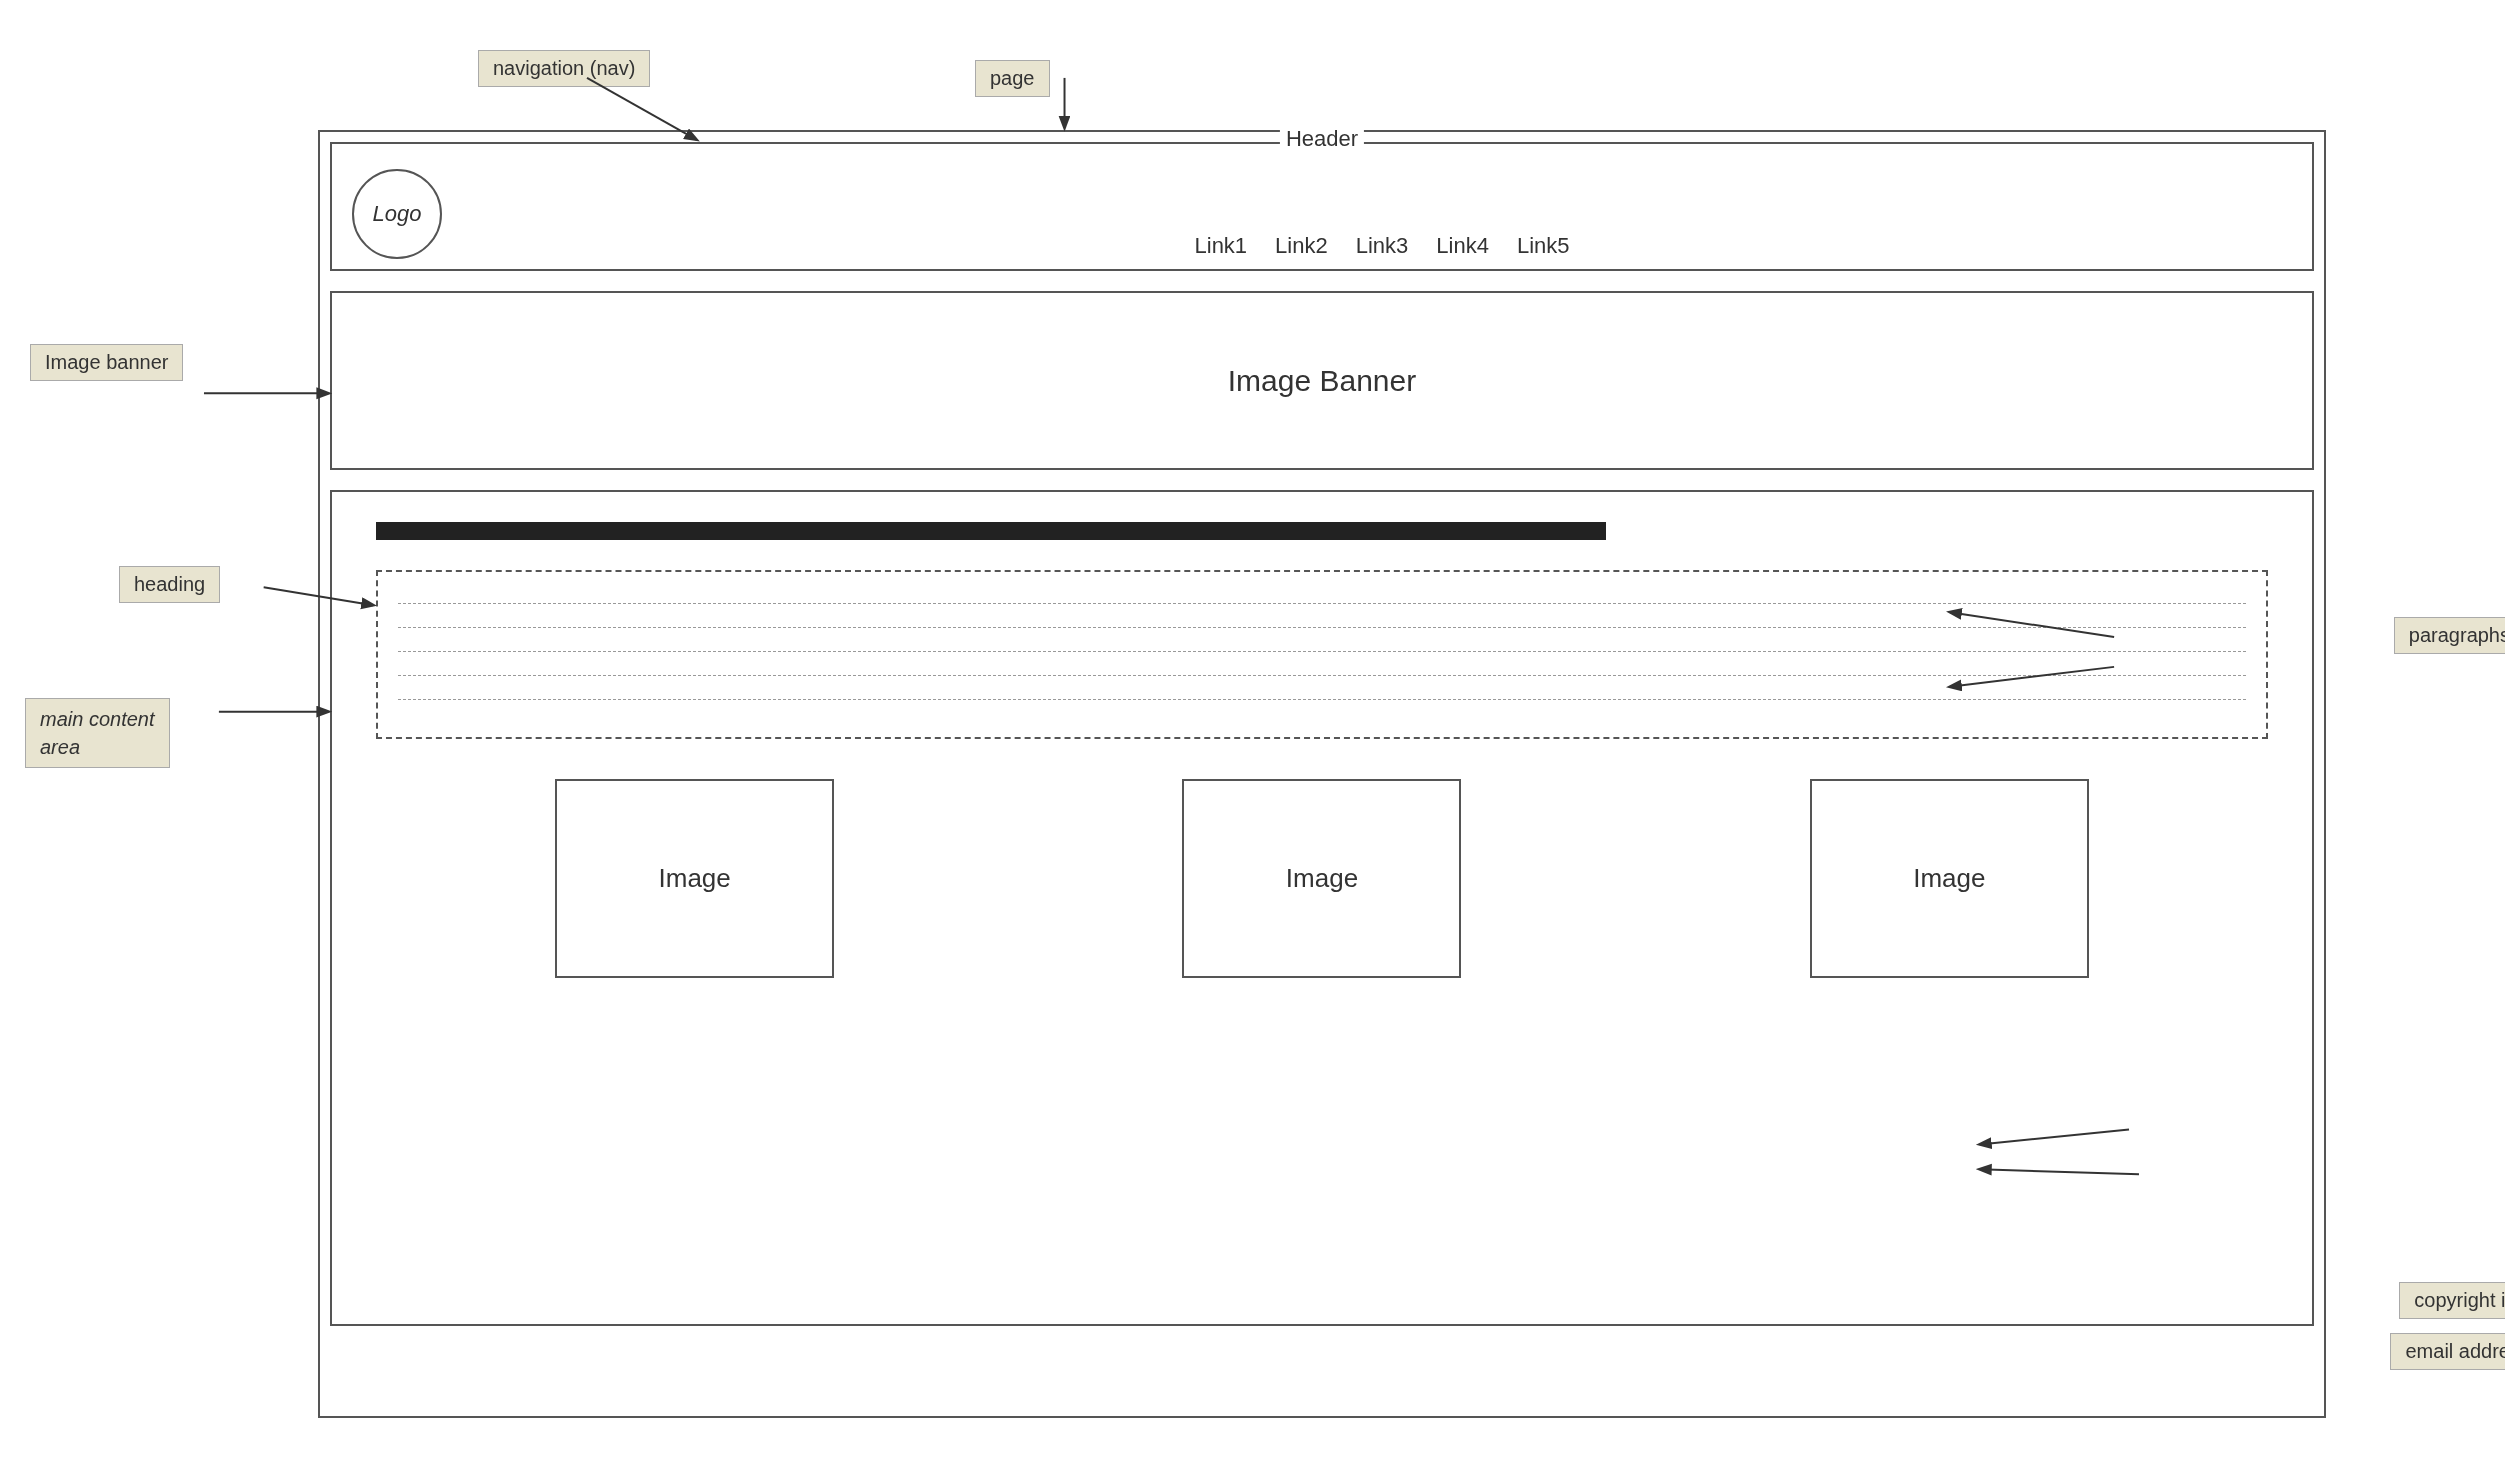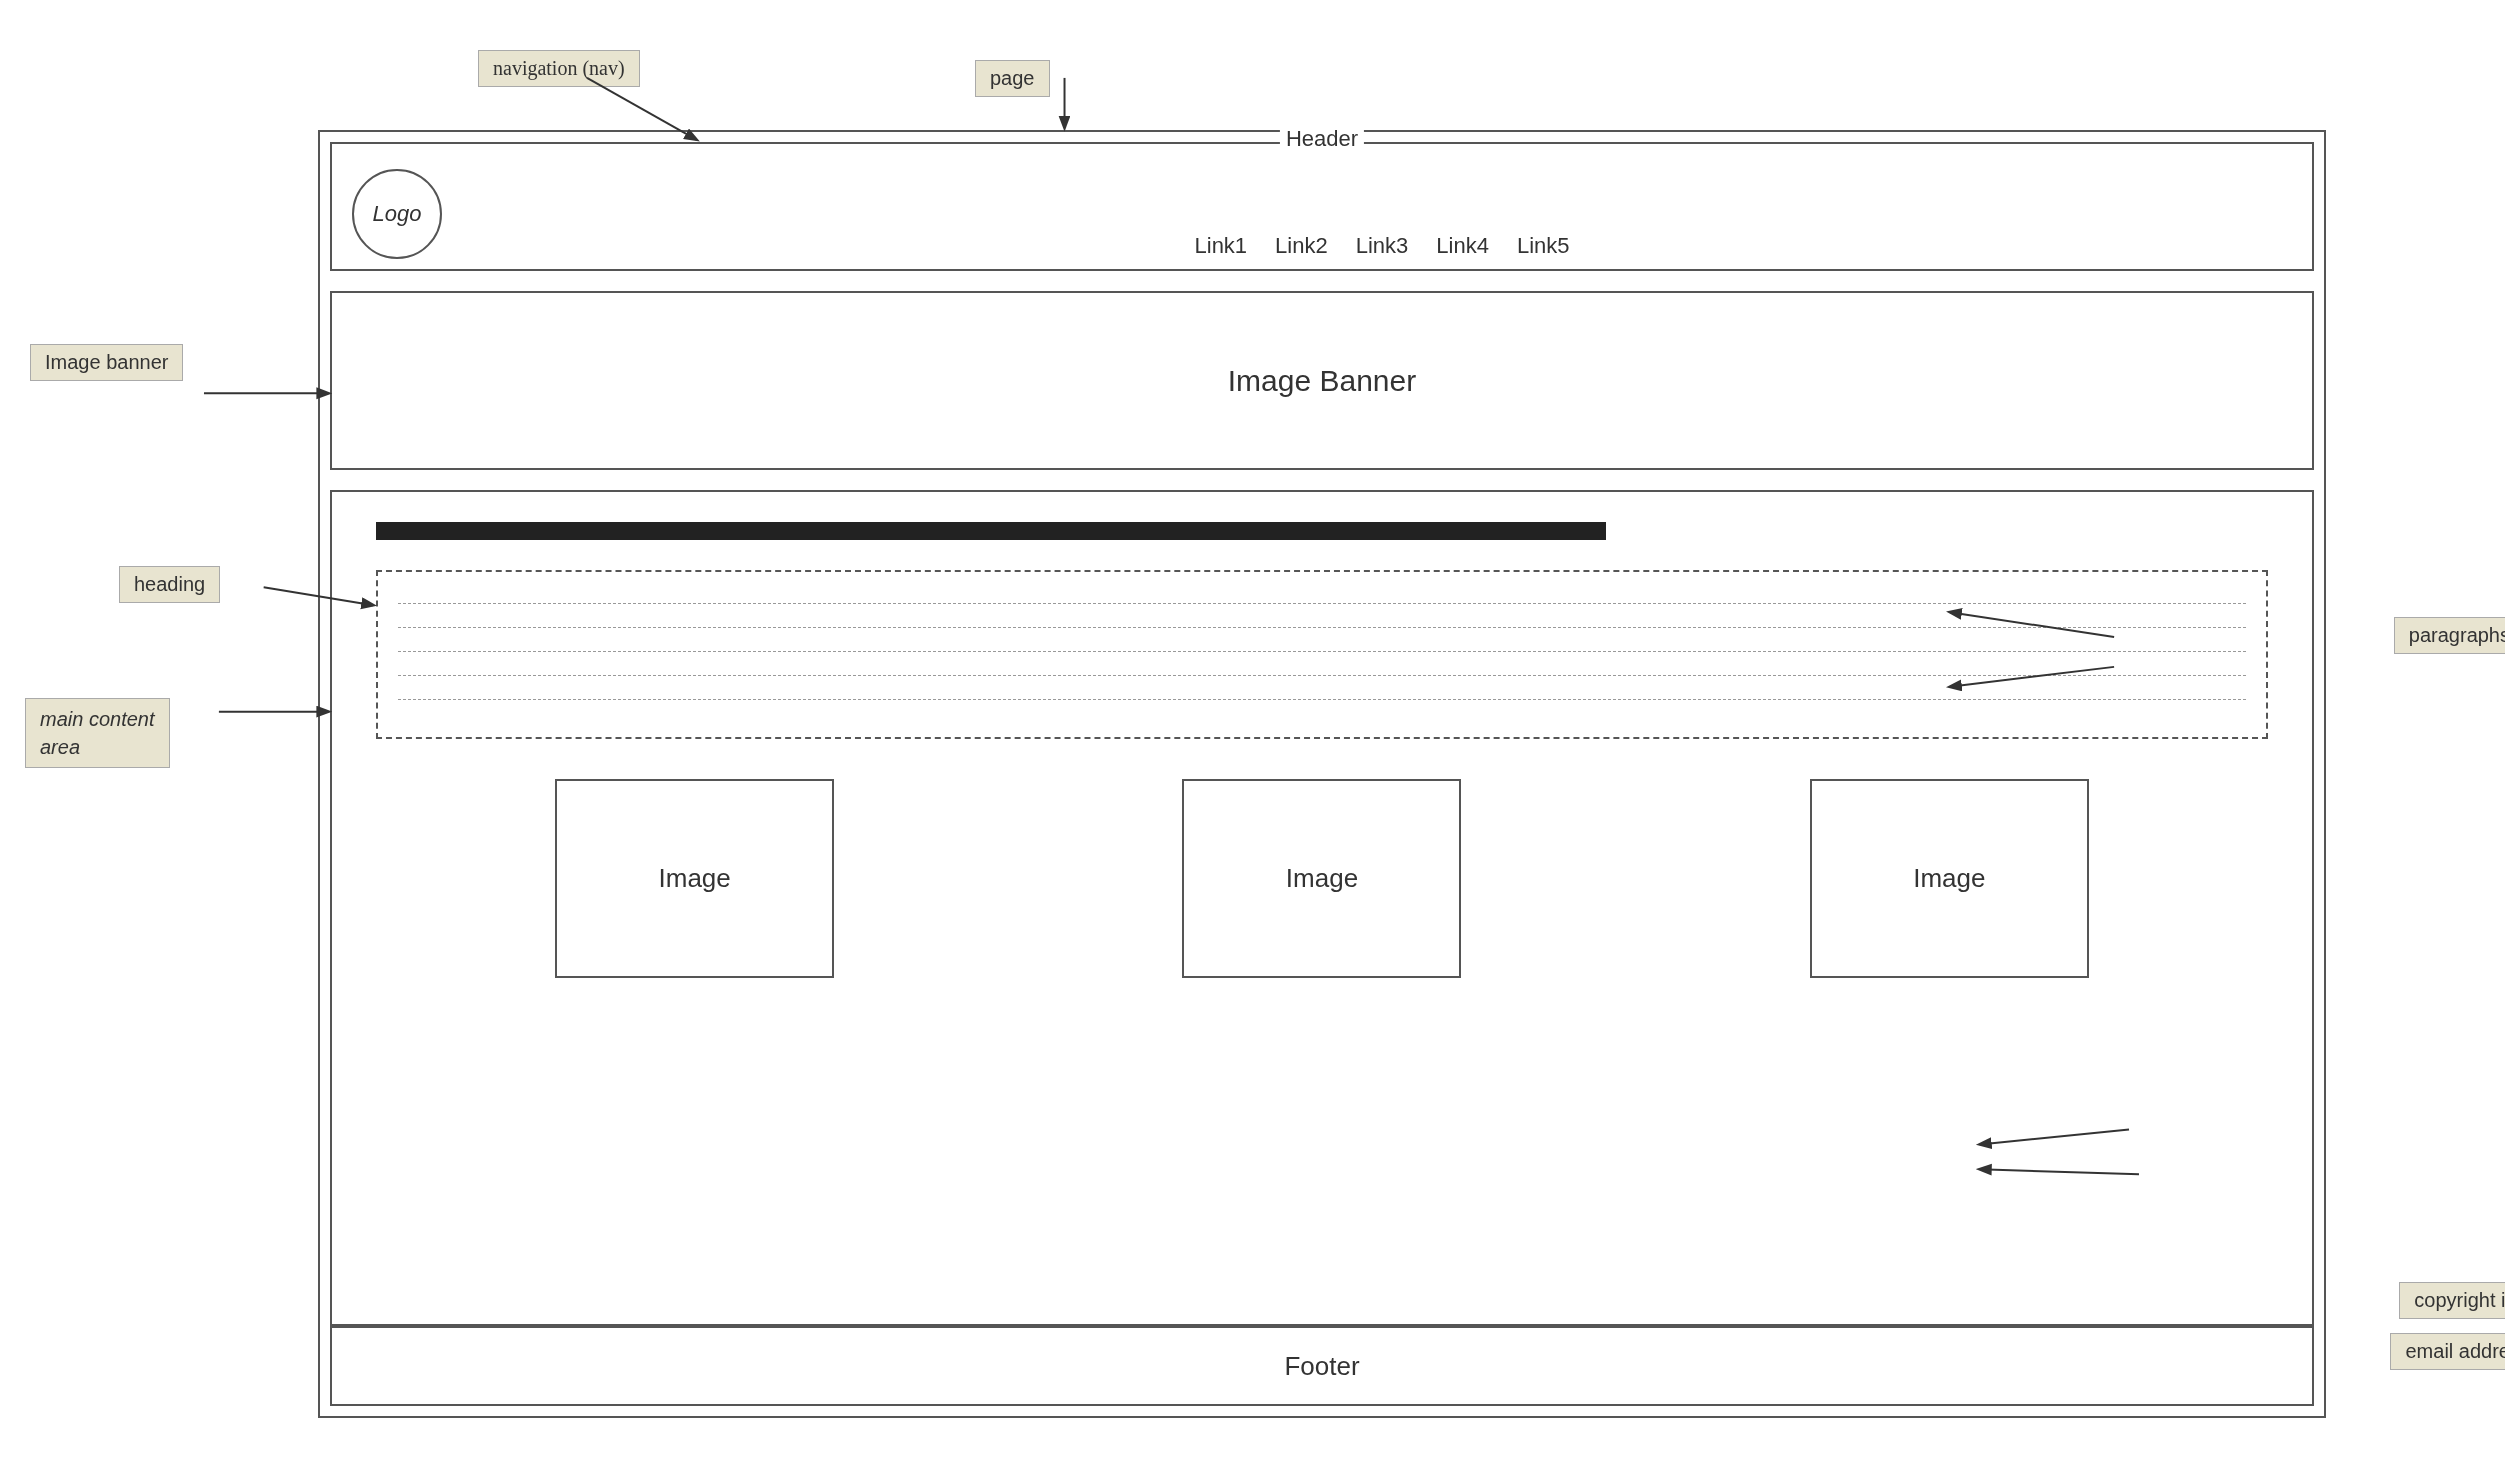--- a/index.html
+++ b/index.html
@@ -195,21 +195,21 @@
       height: 100%;
       pointer-events: none;
     }
 
   </style>
 </head>
 <body>
 
 <div class="diagram-wrapper">
 
-  <div class="annotation" style="top: 0px; left: 279px; font-family: Liberation Serif, serif;">
+  <div class="annotation" style="top: 0px; left: 279px;">
     <span>navigation (nav)</span>
   </div>
 
   <div class="annotation" style="top: 0px; left: 776px; margin-top: 10px;">
     <span>page</span>
   </div>
 
   <div class="page-box">
 
     <div class="header-section">
@@ -248,23 +248,20 @@
         </div>
         <div class="image-box">
           <span>Image</span>
         </div>
         <div class="image-box">
           <span>Image</span>
         </div>
       </div>
     </div>
 
-    <div class="footer-section">
-      <span class="footer-label">Footer</span>
-    </div>
 
   </div>
 
   <div class="annotation" style="top: 294px; left: -169px;">
     <span>Image banner</span>
   </div>
 
   <div class="annotation" style="top: 516px; left: -80px;">
     <span>heading</span>
   </div>

